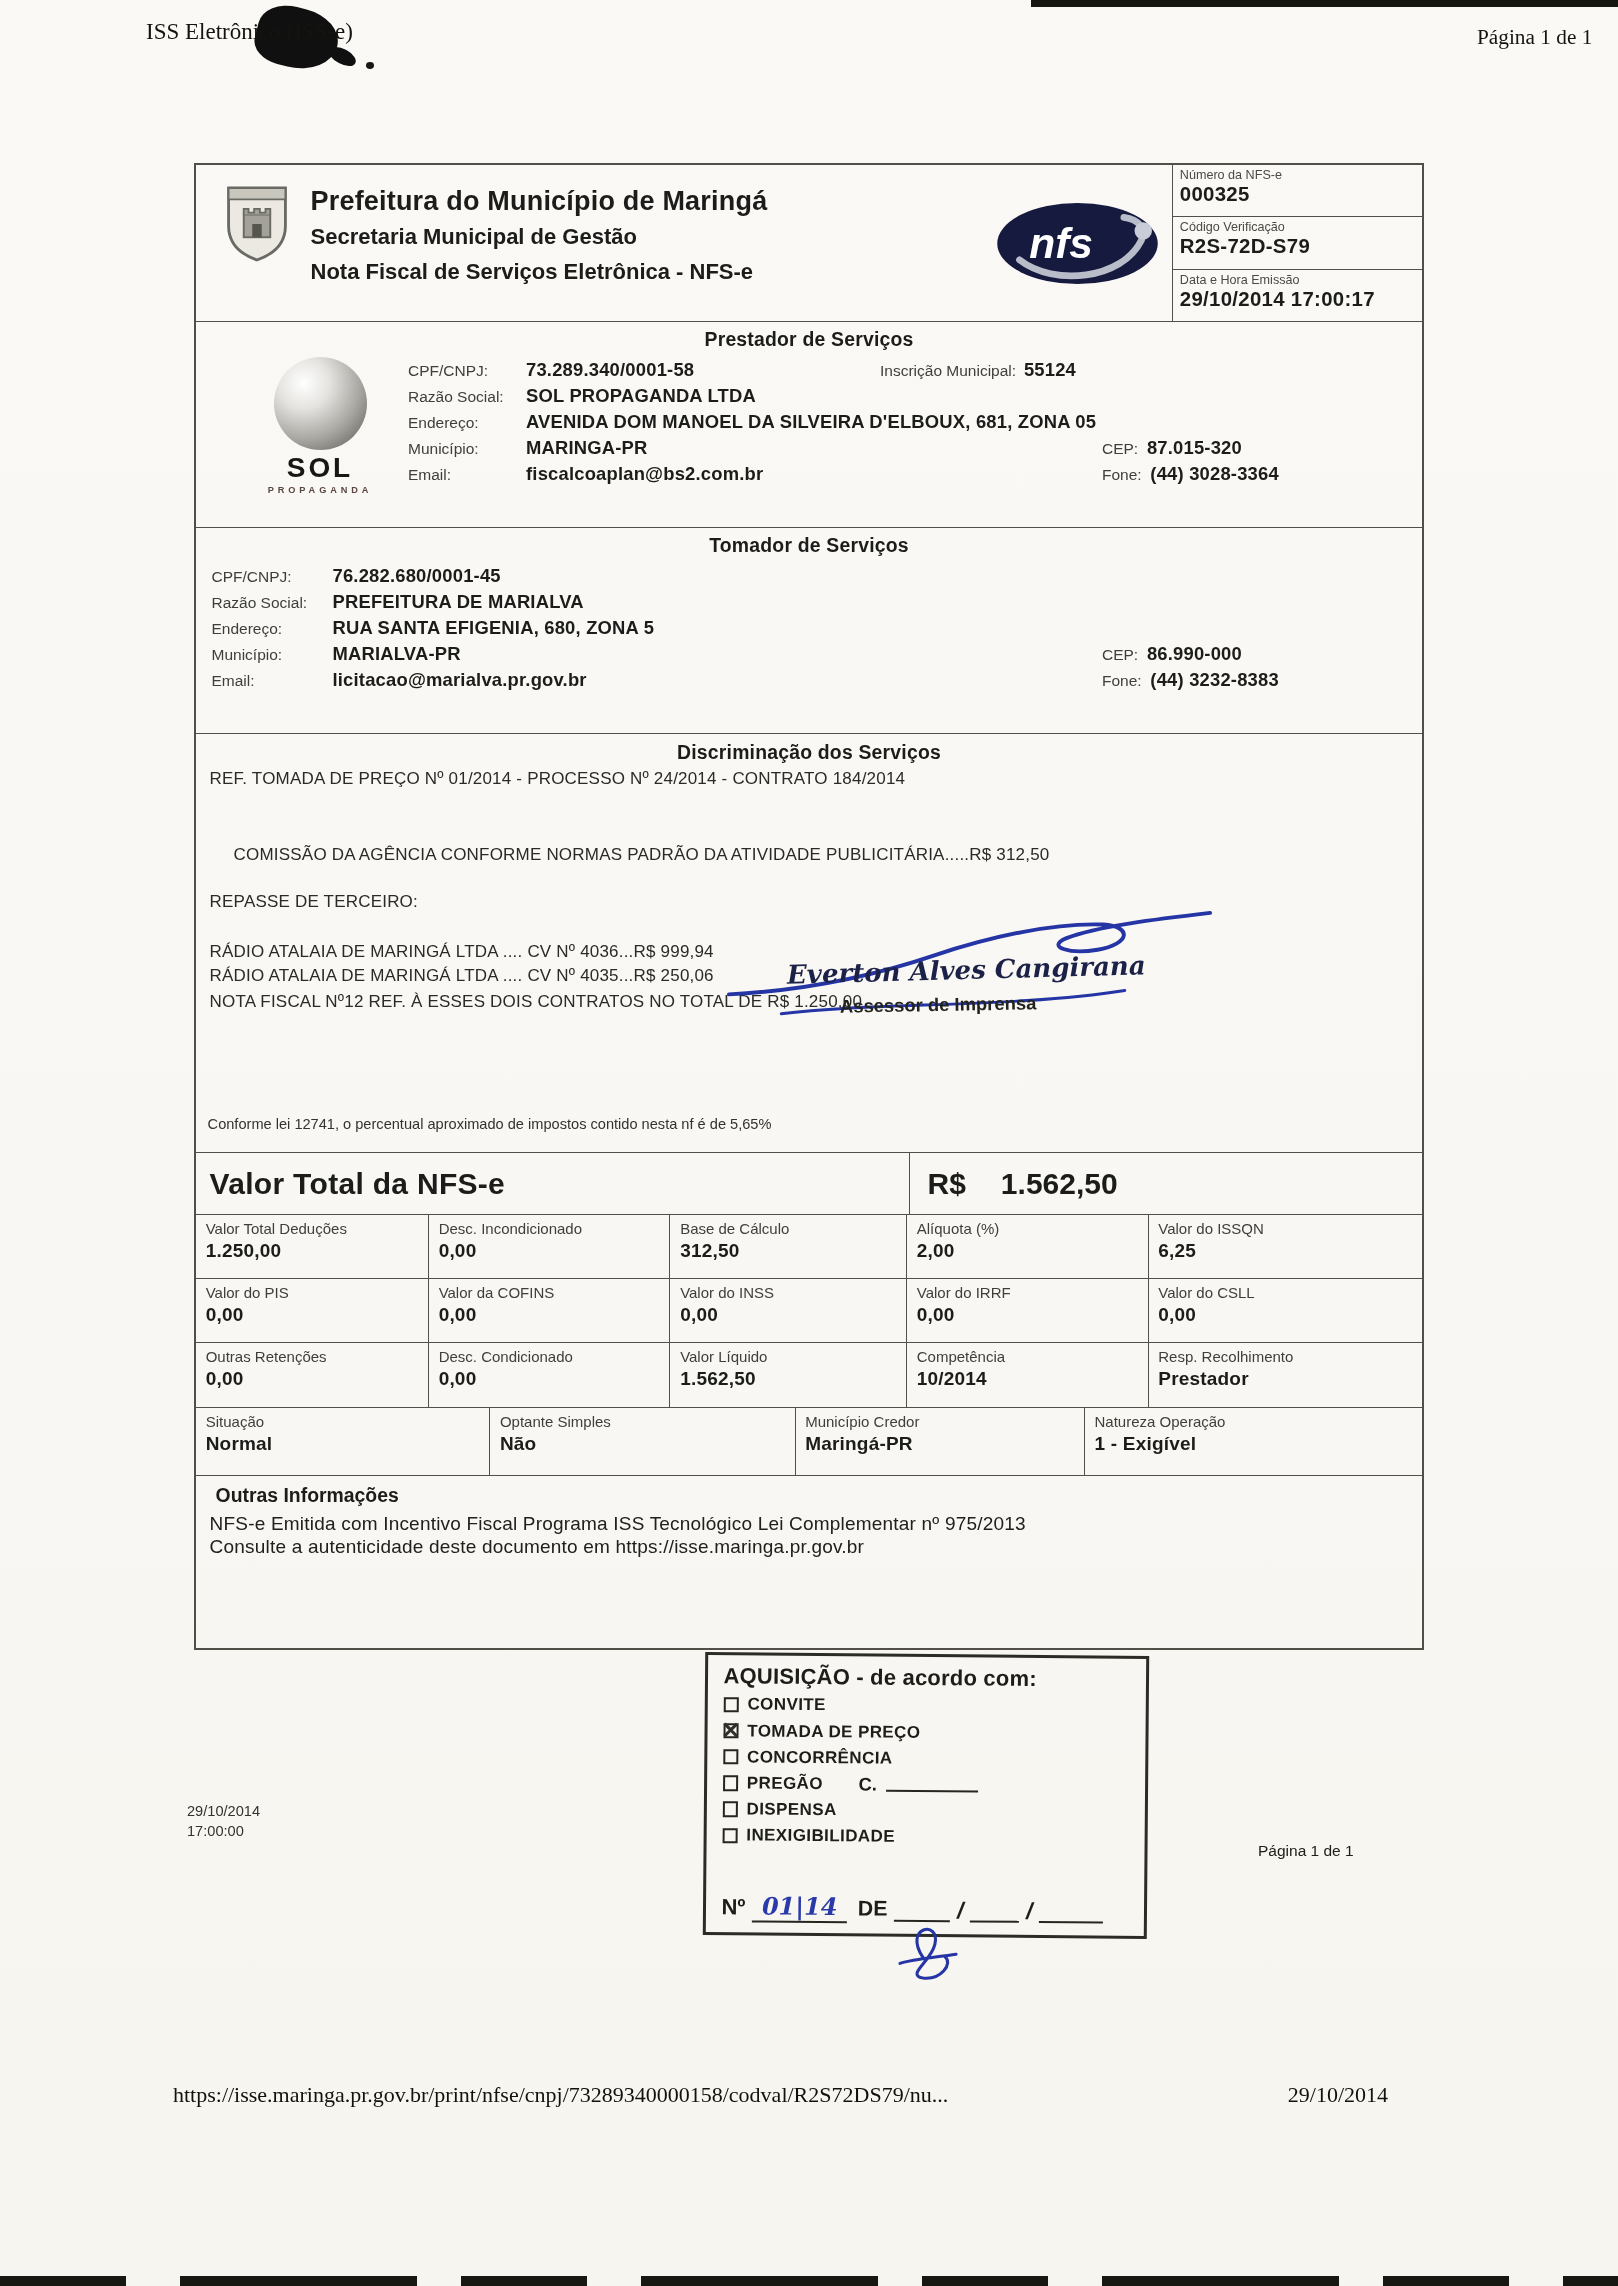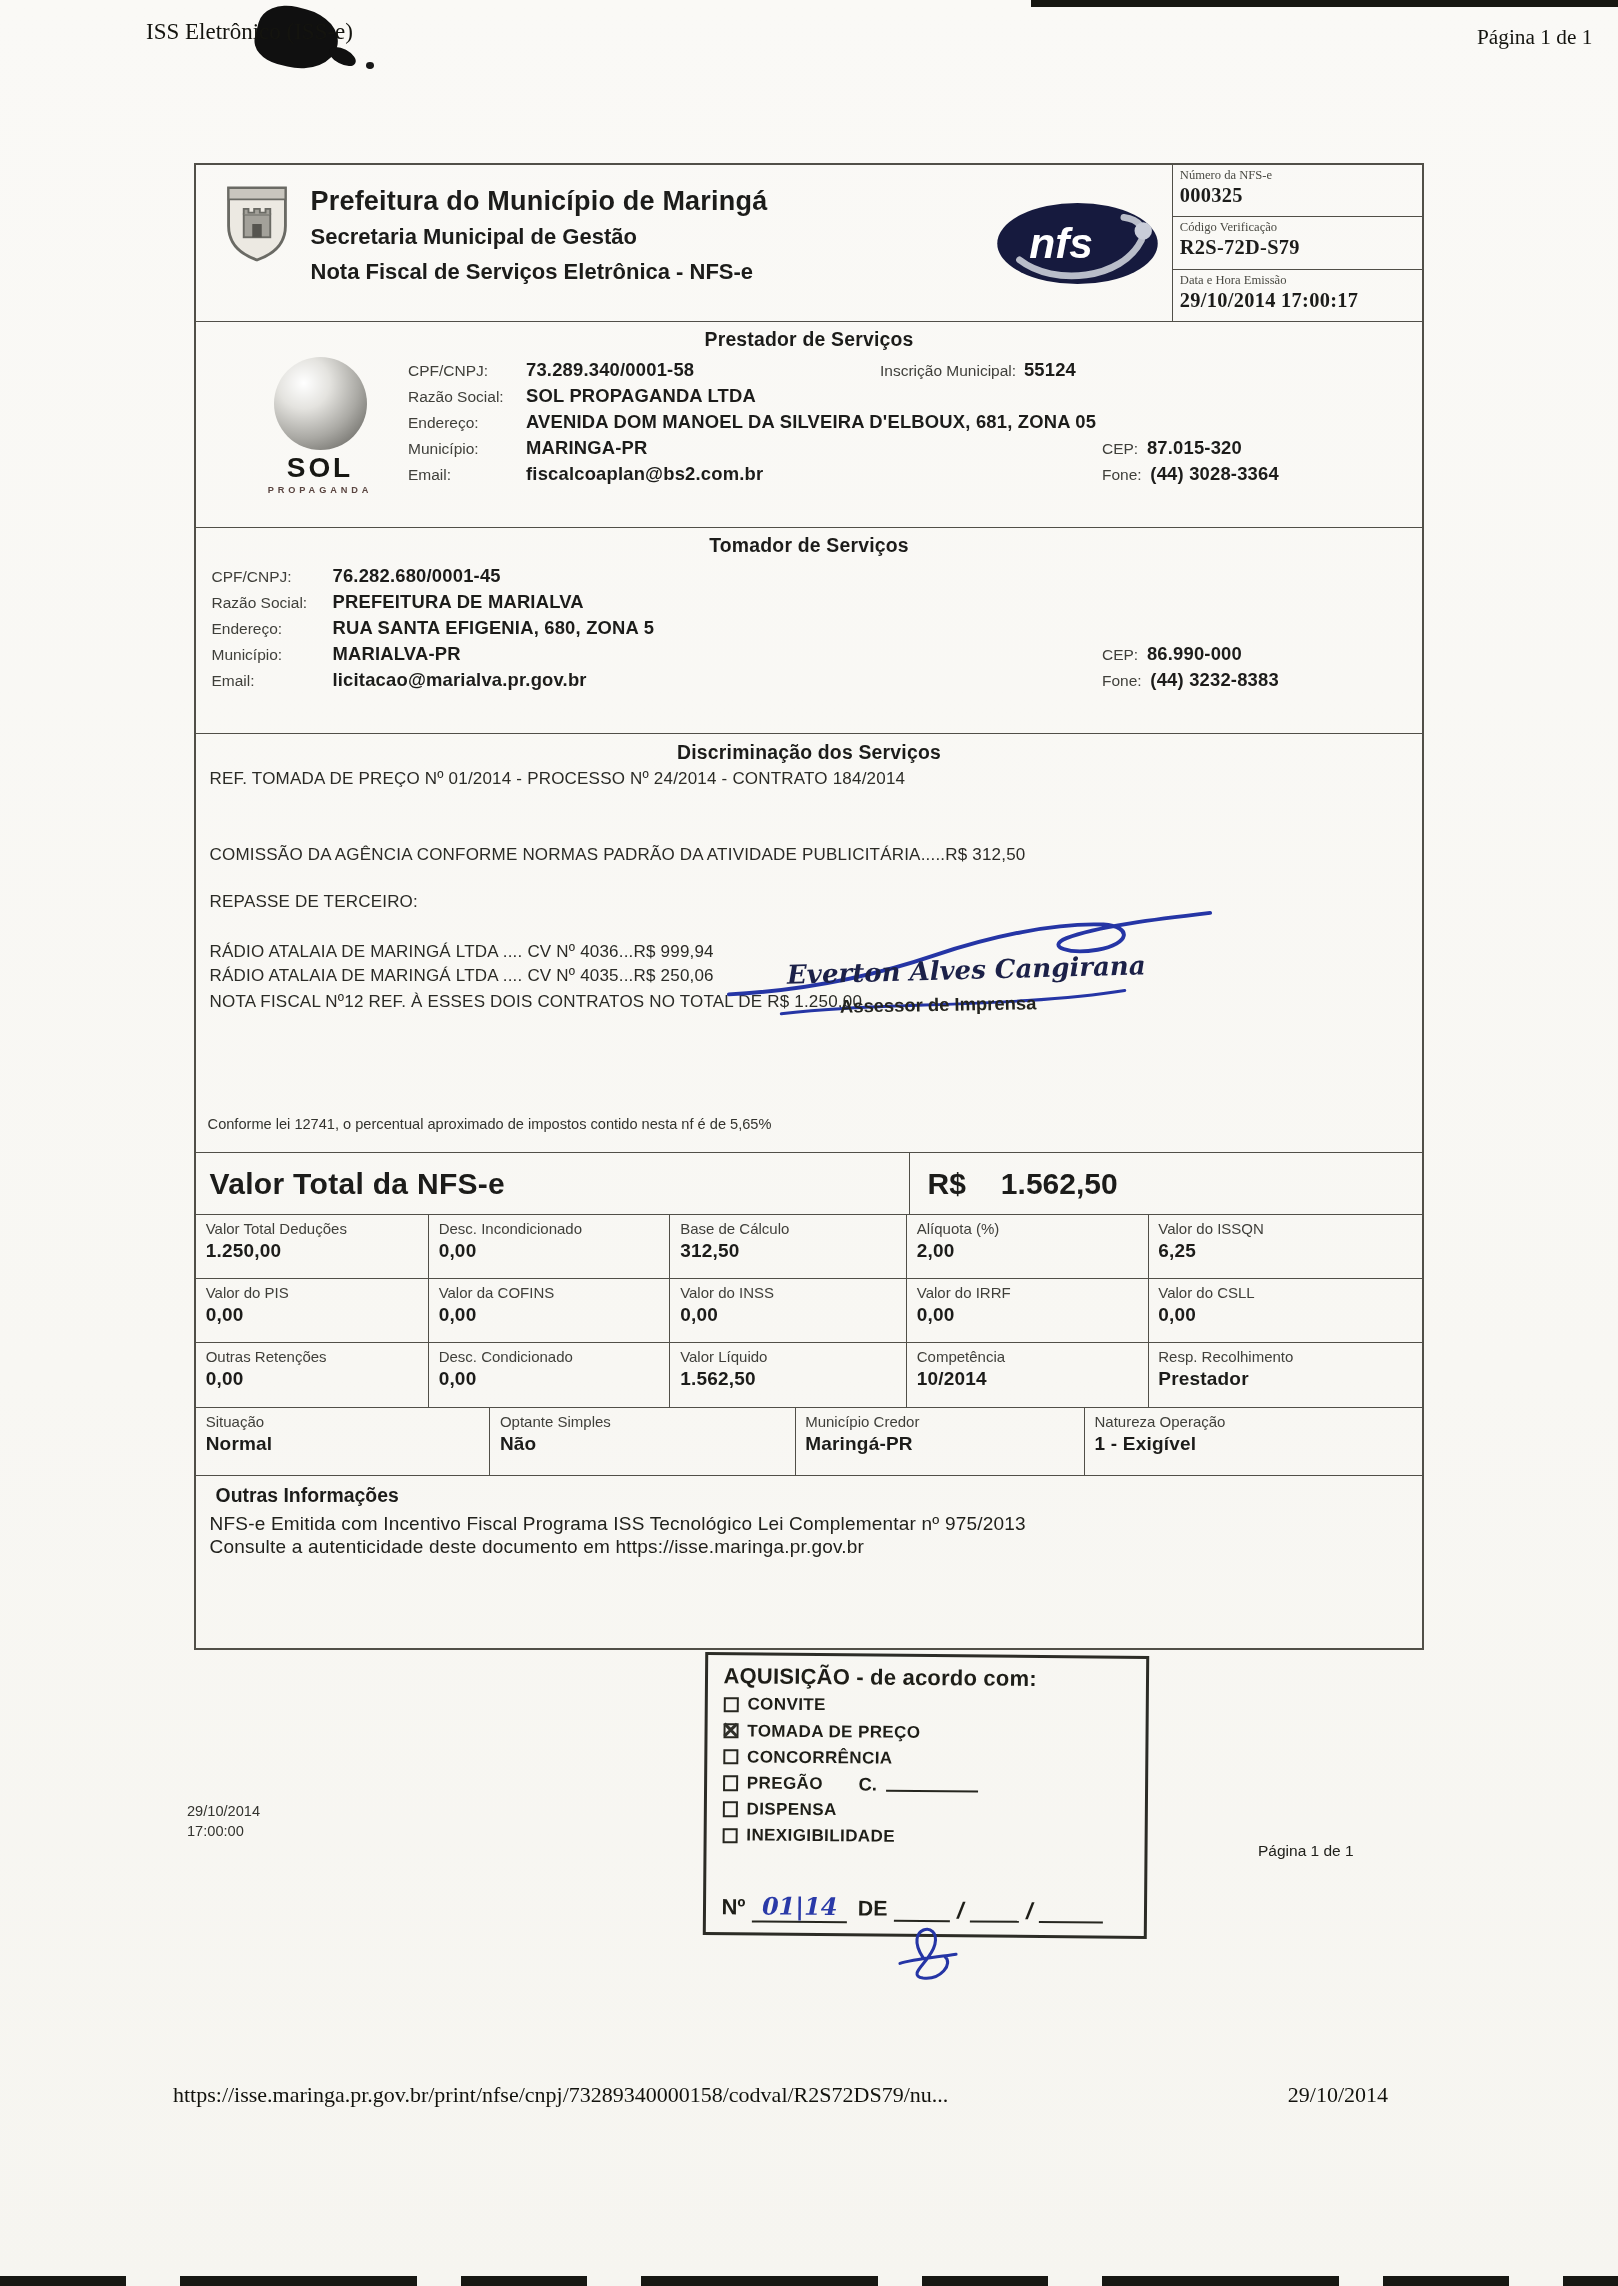--- a/index.html
+++ b/index.html
@@ -32,21 +32,21 @@
 
   
   .inv-header { height:157px; border-bottom:1.9px solid var(--bd); display:flex; }
   .hdr-org { flex:1; display:flex; gap:17.5px; padding:15.5px 5.8px 7.8px 25px; }
   .crest { flex:0 0 auto; margin-top:3.9px; }
   .org-l1 { font-size:27px; font-weight:bold; letter-spacing:0.2px; margin-top:5px; }
   .org-l2 { font-size:22px; font-weight:bold; margin-top:7.8px; }
   .org-l3 { font-size:22px; font-weight:bold; margin-top:8.7px; }
   .hdr-nfs { width:190px; display:flex; align-items:center; justify-content:center; }
   .hdr-right { width:250px; border-left:1.9px solid var(--bd); display:flex; flex-direction:column; }
-  .hf { flex:1; padding:2.9px 6.8px;font-family:Liberation Serif, serif; }
+  .hf { flex:1; padding:2.9px 6.8px; }
   .hf + .hf { border-top:1.9px solid var(--bd); }
   .hf-label { font-size:12.6px; color:#4a4a43; }
   .hf-value { font-size:20.4px; font-weight:bold; letter-spacing:0.3px; margin-top:1px; }
 
   
   .party { position:relative; height:206px; border-bottom:1.9px solid var(--bd); padding-top:5.8px; }
   .sec-title { text-align:center; font-weight:bold; font-size:19.4px; letter-spacing:0.2px; }
   .sol-wrap { position:absolute; left:56px; top:35px; width:136px; text-align:center; }
   .sol-ball { width:93px; height:93px; border-radius:50%; margin:0 auto;
     background:radial-gradient(circle at 32% 28%, #ffffff 0%, #e4e3df 28%, #aaa9a4 60%, #767570 84%, #605f5b 100%); }
@@ -60,21 +60,21 @@
   .flabel.w122 { width:118px; flex:0 0 auto; }
   .flabel.w125 { width:121px; flex:0 0 auto; }
   .fval { font-size:18.4px; font-weight:bold; white-space:nowrap; letter-spacing:0.2px; }
   .fval.wfix { width:354px; flex:0 0 auto; }
   .pair2 { margin-left:auto; width:281px; display:flex; align-items:baseline; gap:8.7px; flex:0 0 auto; }
   .pair2 .flabel { width:auto; }
 
   
   .discr { position:relative; height:419px; border-bottom:1.9px solid var(--bd); padding:6.8px 13.6px 0 13.6px; }
   .disc-line { font-size:17px; color:#2b2b26; letter-spacing:0.2px; }
-  .m0 { margin-top:4.9px; } .m1 { margin-top:56px; } .m2 { margin-top:27px; }
+  .m0 { margin-top:4.9px; } .m1 { margin-top:56px;margin-left:24px; } .m2 { margin-top:27px; }
   .m3 { margin-top:30px; } .m4 { margin-top:3.9px; } .m5 { margin-top:6.8px; }
   .tax-note { position:absolute; bottom:20px; left:11.6px; font-size:14.6px; color:#33332e; }
   .sig { position:absolute; left:529px; top:167px; width:490px; height:146px; pointer-events:none; }
   .sig svg { position:absolute; inset:0; }
   .sig-name { position:absolute; left:62px; top:54px; font-family:"DejaVu Serif", serif; font-style:italic;
     font-weight:bold; font-size:26px; color:#1c2148; transform:rotate(-1.5deg); white-space:nowrap; }
   .sig-role { position:absolute; left:115px; top:93px; font-size:18.4px; font-weight:bold; color:#23231e; transform:rotate(-1deg); }
 
   
   .total-row { height:62px; border-bottom:1.9px solid var(--bd); display:flex; }

